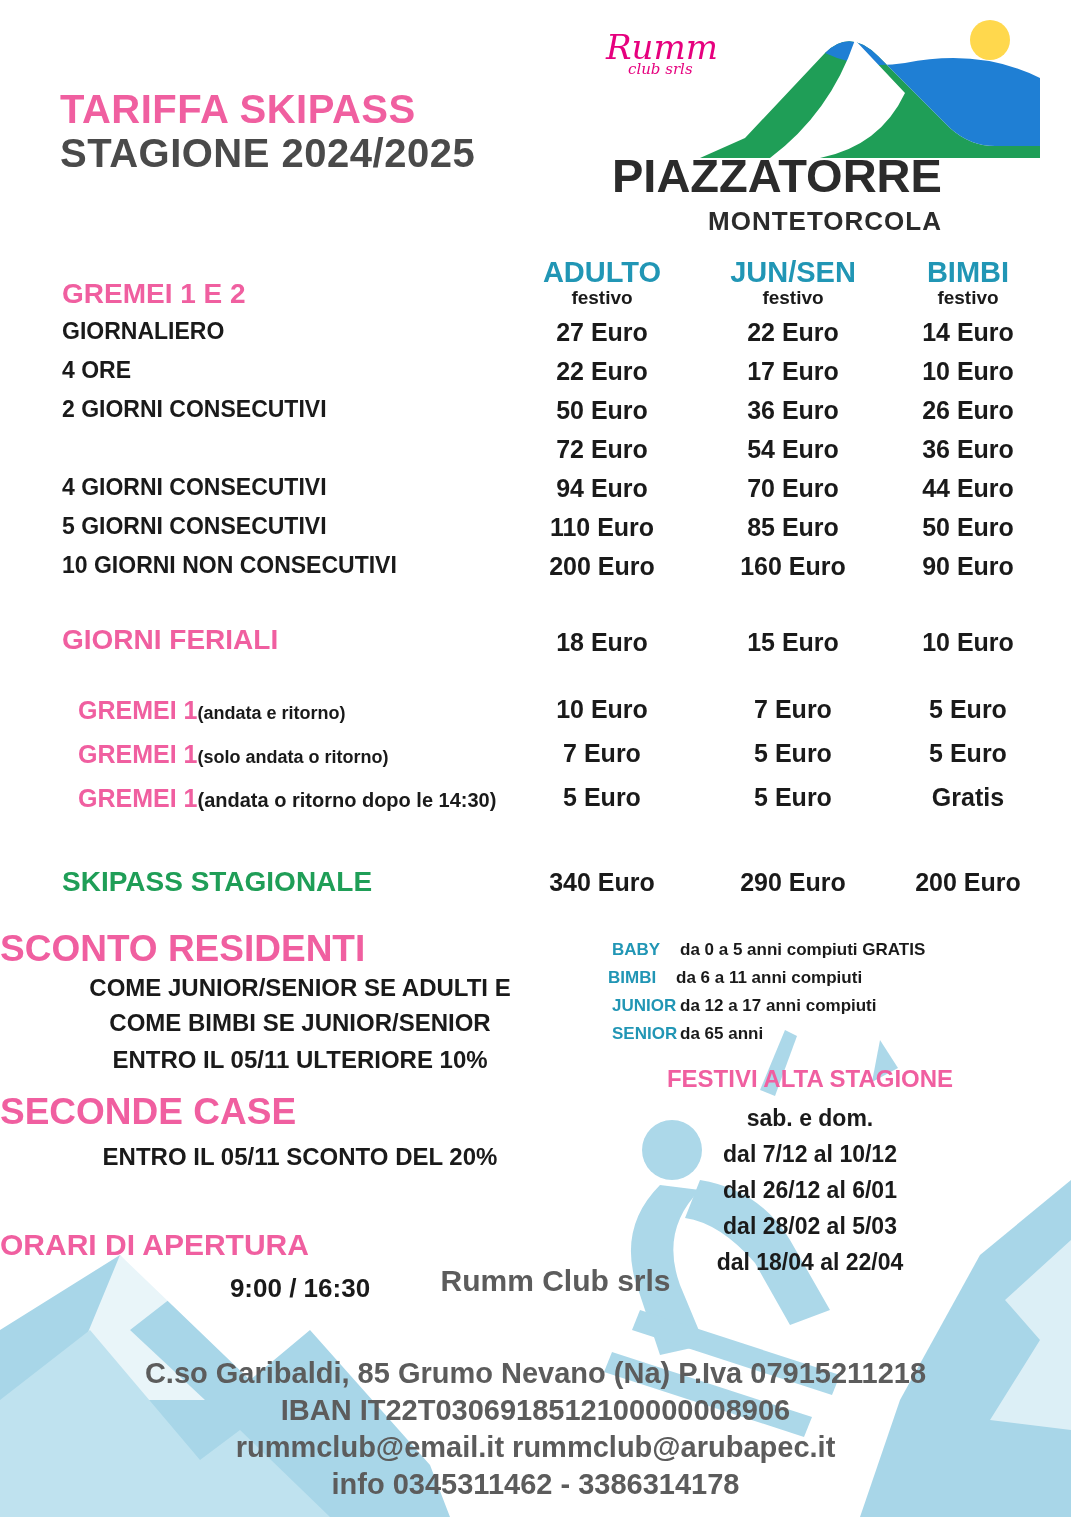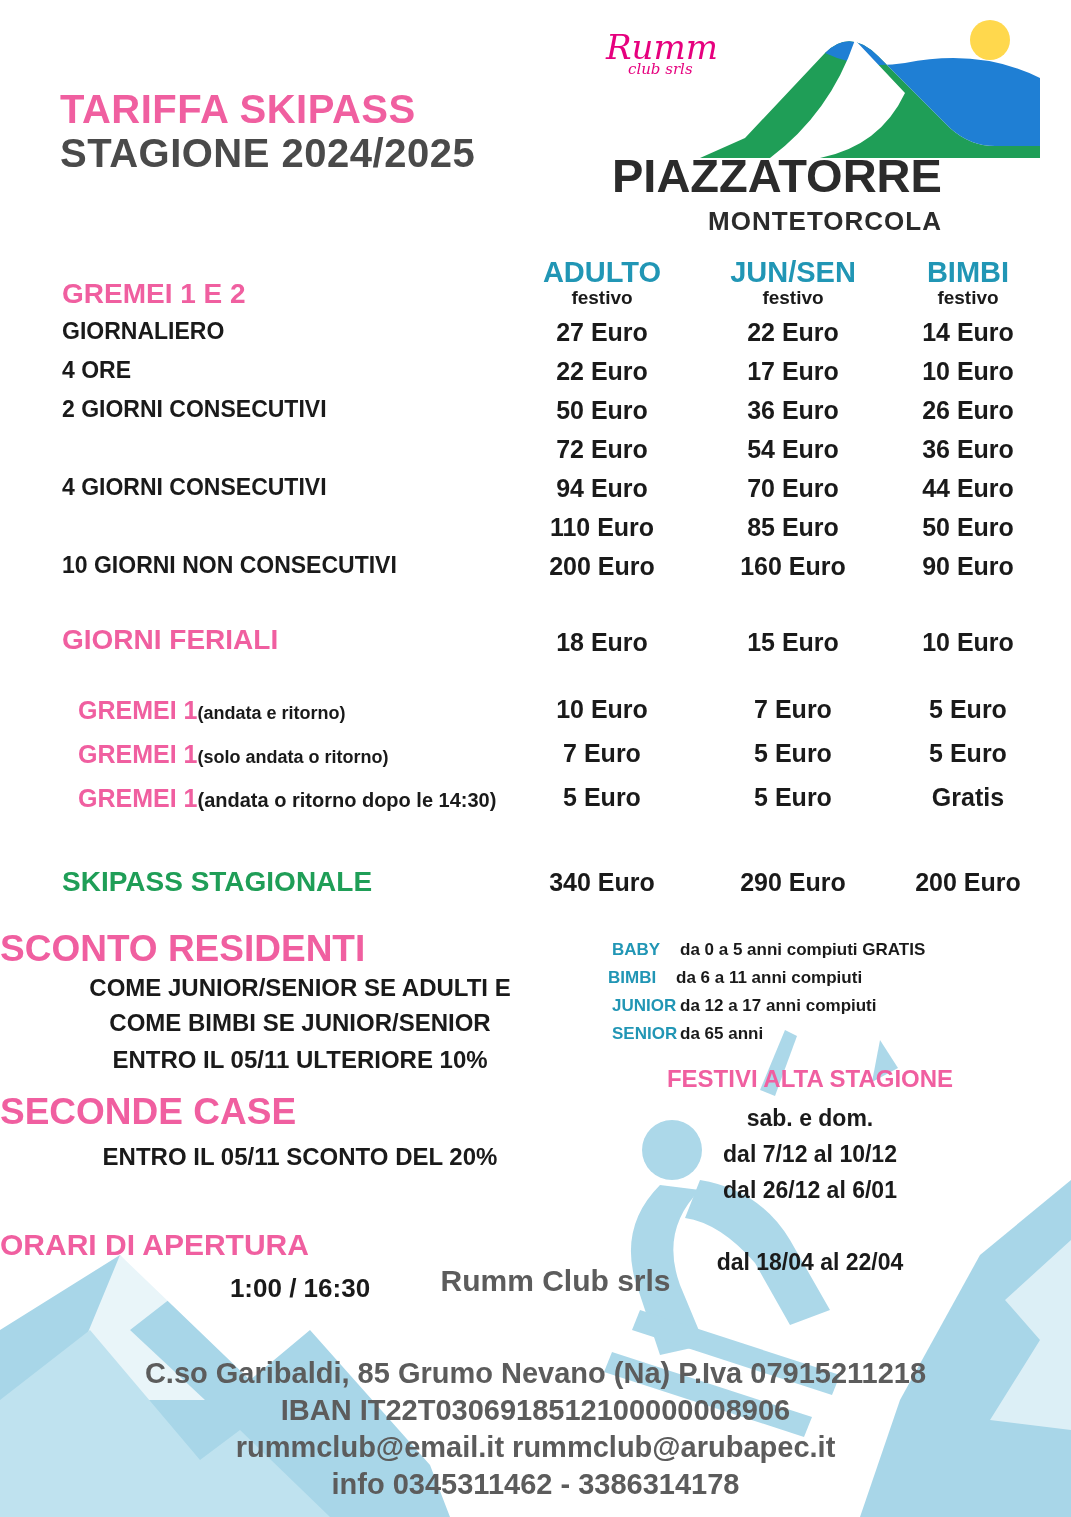--- a/index.html
+++ b/index.html
@@ -303,20 +303,21 @@
 
   <div class="price" style="left:512px;top:435px;">72 Euro</div>
   <div class="price" style="left:703px;top:435px;">54 Euro</div>
   <div class="price" style="left:878px;top:435px;">36 Euro</div>
 
   <div class="row-label" style="left:62px;top:474px;">4 GIORNI CONSECUTIVI</div>
   <div class="price" style="left:512px;top:474px;">94 Euro</div>
   <div class="price" style="left:703px;top:474px;">70 Euro</div>
   <div class="price" style="left:878px;top:474px;">44 Euro</div>
 
+  <div class="row-label" style="left:62px;top:513px;">5 GIORNI CONSECUTIVI</div>
   <div class="price" style="left:512px;top:513px;">110 Euro</div>
   <div class="price" style="left:703px;top:513px;">85 Euro</div>
   <div class="price" style="left:878px;top:513px;">50 Euro</div>
 
   <div class="row-label" style="left:62px;top:552px;">10 GIORNI NON CONSECUTIVI</div>
   <div class="price" style="left:512px;top:552px;">200 Euro</div>
   <div class="price" style="left:703px;top:552px;">160 Euro</div>
   <div class="price" style="left:878px;top:552px;">90 Euro</div>
 
   <div class="sec-title" style="left:62px;top:624px;">GIORNI FERIALI</div>
@@ -352,39 +353,40 @@
 
   <div class="promo-h" style="top:928px;">SCONTO RESIDENTI</div>
   <div class="promo-l" style="top:974px;">COME JUNIOR/SENIOR SE ADULTI E</div>
   <div class="promo-l" style="top:1009px;">COME BIMBI SE JUNIOR/SENIOR</div>
   <div class="promo-l" style="top:1046px;">ENTRO IL 05/11 ULTERIORE 10%</div>
 
   <div class="promo-h" style="top:1091px;">SECONDE CASE</div>
   <div class="promo-l" style="top:1143px;">ENTRO IL 05/11 SCONTO DEL 20%</div>
 
   <div class="promo-h" style="top:1228px;font-size:30px;">ORARI DI APERTURA</div>
-  <div class="promo-l" style="top:1273px;font-size:26px;">1:00 / 16:30</div>
+  <div class="promo-l" style="top:1273px;font-size:26px;">9:00 / 16:30</div>
 
   <div class="age-row" style="left:612px;top:940px;">
     <span class="age-key" style="width:68px">BABY</span><span>da 0 a 5 anni compiuti GRATIS</span>
   </div>
   <div class="age-row" style="left:608px;top:968px;">
     <span class="age-key" style="width:68px">BIMBI</span><span>da 6 a 11 anni compiuti</span>
   </div>
   <div class="age-row" style="left:612px;top:996px;">
     <span class="age-key" style="width:68px">JUNIOR</span><span>da 12 a 17 anni compiuti</span>
   </div>
   <div class="age-row" style="left:612px;top:1024px;">
     <span class="age-key" style="width:68px">SENIOR</span><span>da 65 anni</span>
   </div>
 
   <div class="festivi-title" style="top:1065px;">FESTIVI ALTA STAGIONE</div>
   <div class="festivi-line" style="top:1105px;">sab. e dom.</div>
   <div class="festivi-line" style="top:1141px;">dal 7/12 al 10/12</div>
   <div class="festivi-line" style="top:1177px;">dal 26/12 al 6/01</div>
+  <div class="festivi-line" style="top:1213px;">dal 28/02 al 5/03</div>
   <div class="festivi-line" style="top:1249px;">dal 18/04 al 22/04</div>
 </div>
 
 <div class="footer-line f1" style="top:1264px;padding-left:20px;">Rumm Club srls</div>
 <div class="footer-line f2" style="top:1357px;">C.so Garibaldi, 85 Grumo Nevano (Na) P.Iva 07915211218</div>
 <div class="footer-line f2" style="top:1394px;">IBAN IT22T0306918512100000008906</div>
 <div class="footer-line f2" style="top:1431px;">rummclub@email.it     rummclub@arubapec.it</div>
 <div class="footer-line f2" style="top:1468px;">info  0345311462 - 3386314178</div>
 
 </body></html>

